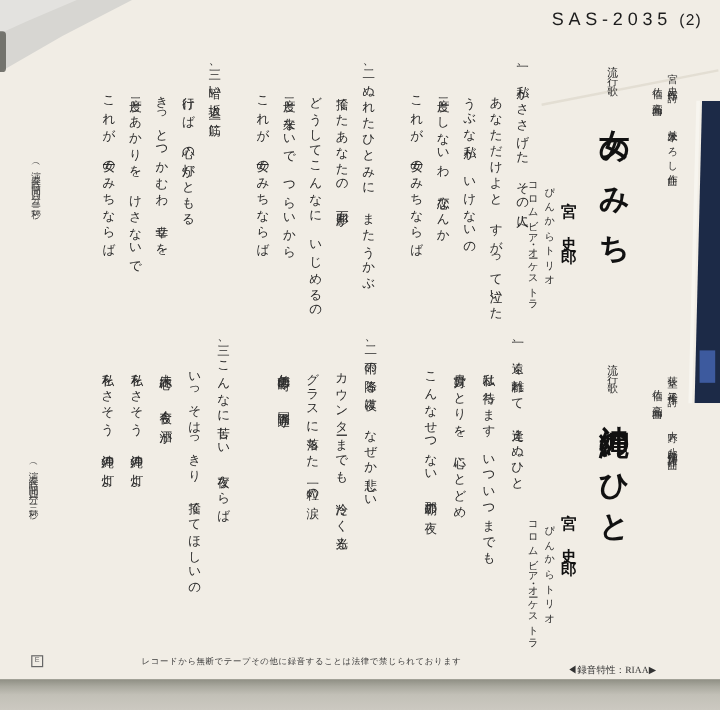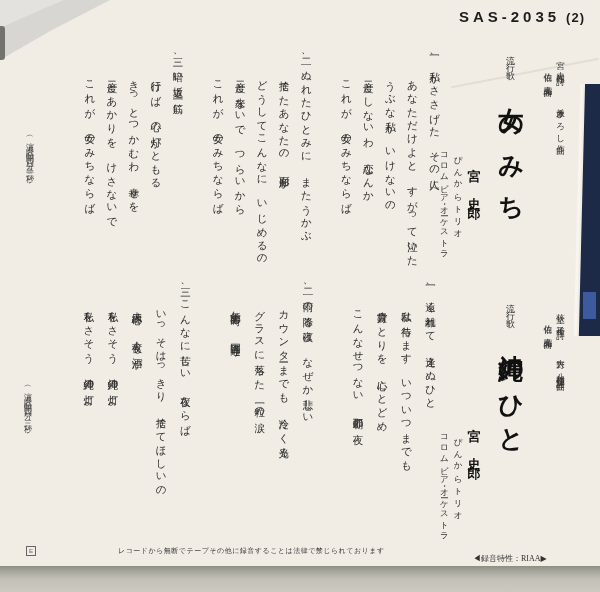--- a/index.html
+++ b/index.html
@@ -24,21 +24,21 @@
     background:#f7f5ef;transform:skewX(-1.5deg);}
   .bottom-band{position:absolute;left:0;top:566px;width:600px;height:26px;
     background:linear-gradient(180deg,#8e8e83 0,#aaa99f 6px,#c2c0b7 13px,#ccc9c1 26px);}
   .crease{position:absolute;right:0;top:72px;width:150px;height:2px;
     background:#ddd8cc;transform:rotate(-11deg);opacity:.75;}
   .edge-smudge{position:absolute;left:0;top:26px;width:5px;height:34px;
     background:#62615c;border-radius:0 3px 3px 0;opacity:.85;}
 
   
   .catalog{position:absolute;top:8px;right:15px;
-    font-family:"Liberation Sans",sans-serif;font-weight:bold;
+    font-family:"Liberation Sans",sans-serif;font-weight:normal;
     font-size:15px;letter-spacing:4px;color:#1d1d1d;white-space:nowrap;}
   .catalog .issue{font-size:13px;letter-spacing:1px;margin-left:6px;}
 
   
   .cluster{position:absolute;right:33px;color:#1c1c1c;}
   .cluster.s1{top:46px;height:250px;}
   .cluster.s2{top:280px;height:292px;}
   .credits{font-size:8.5px;letter-spacing:1.5px;line-height:1.5;color:#2e2e2e;}
   .ccol1 .composer{margin-inline-start:30px;}
   .s1 .ccol1{padding-inline-start:8px;}

